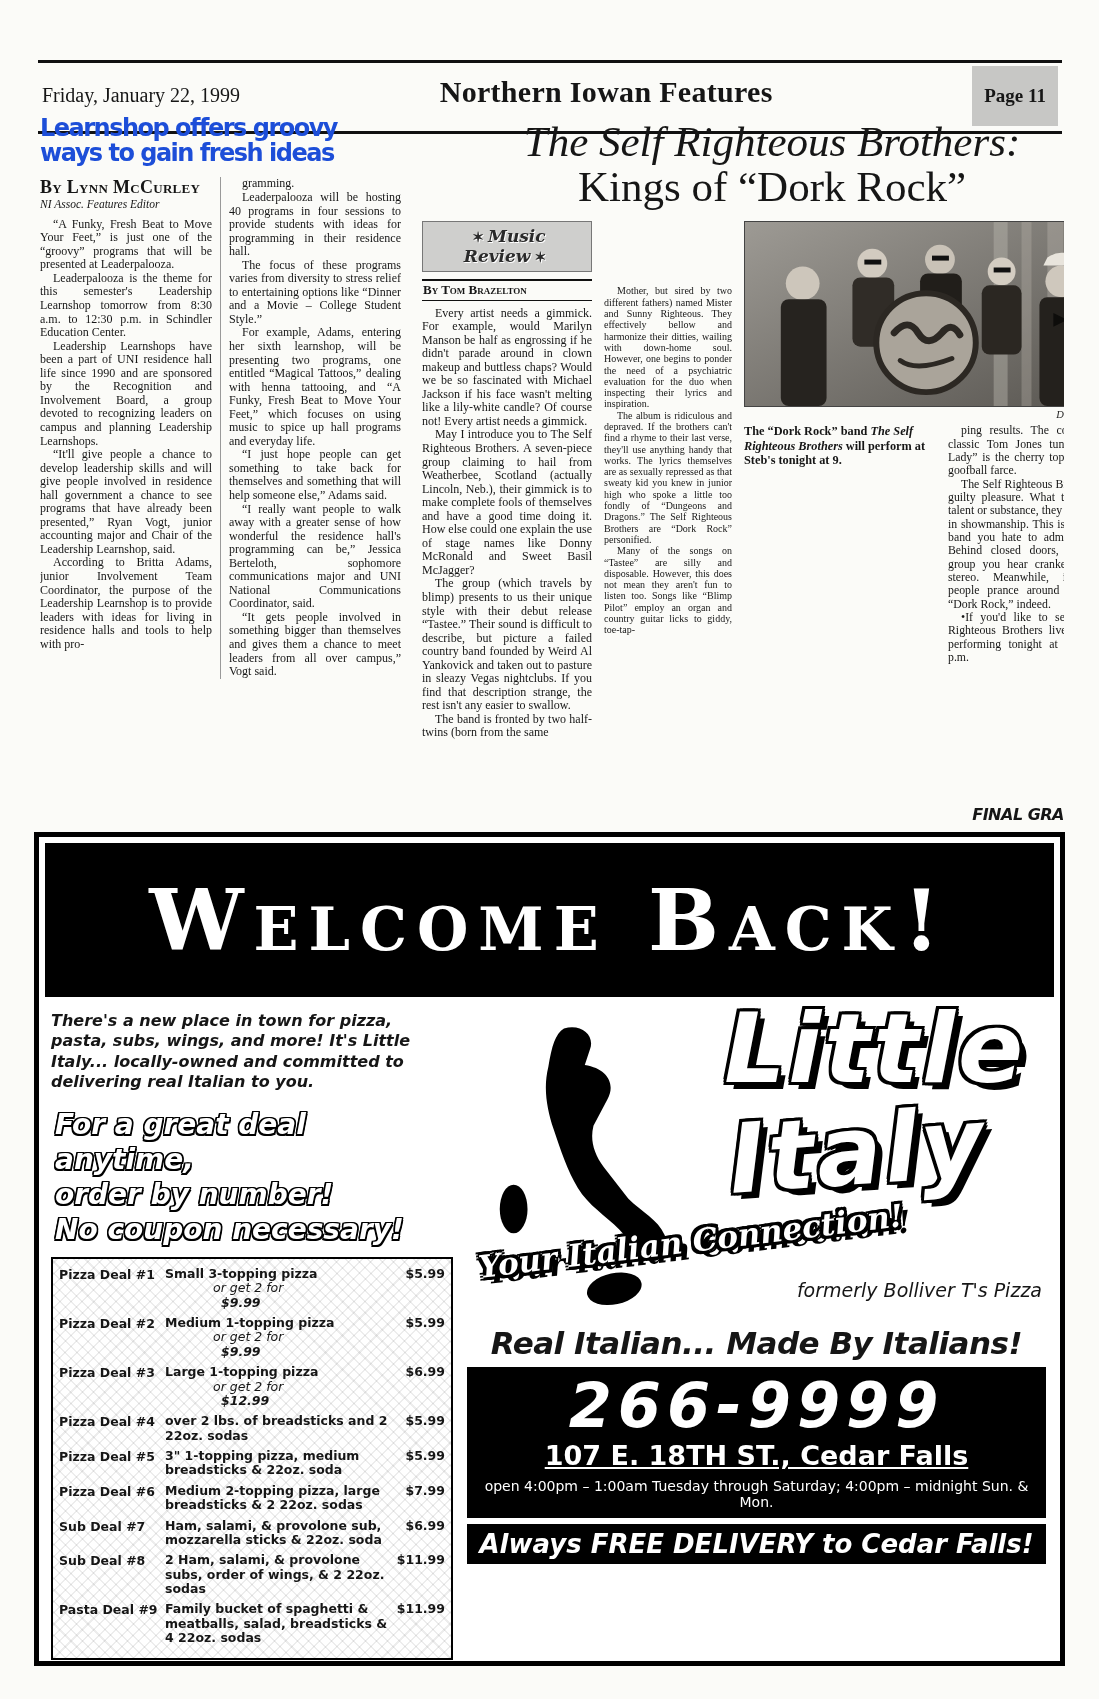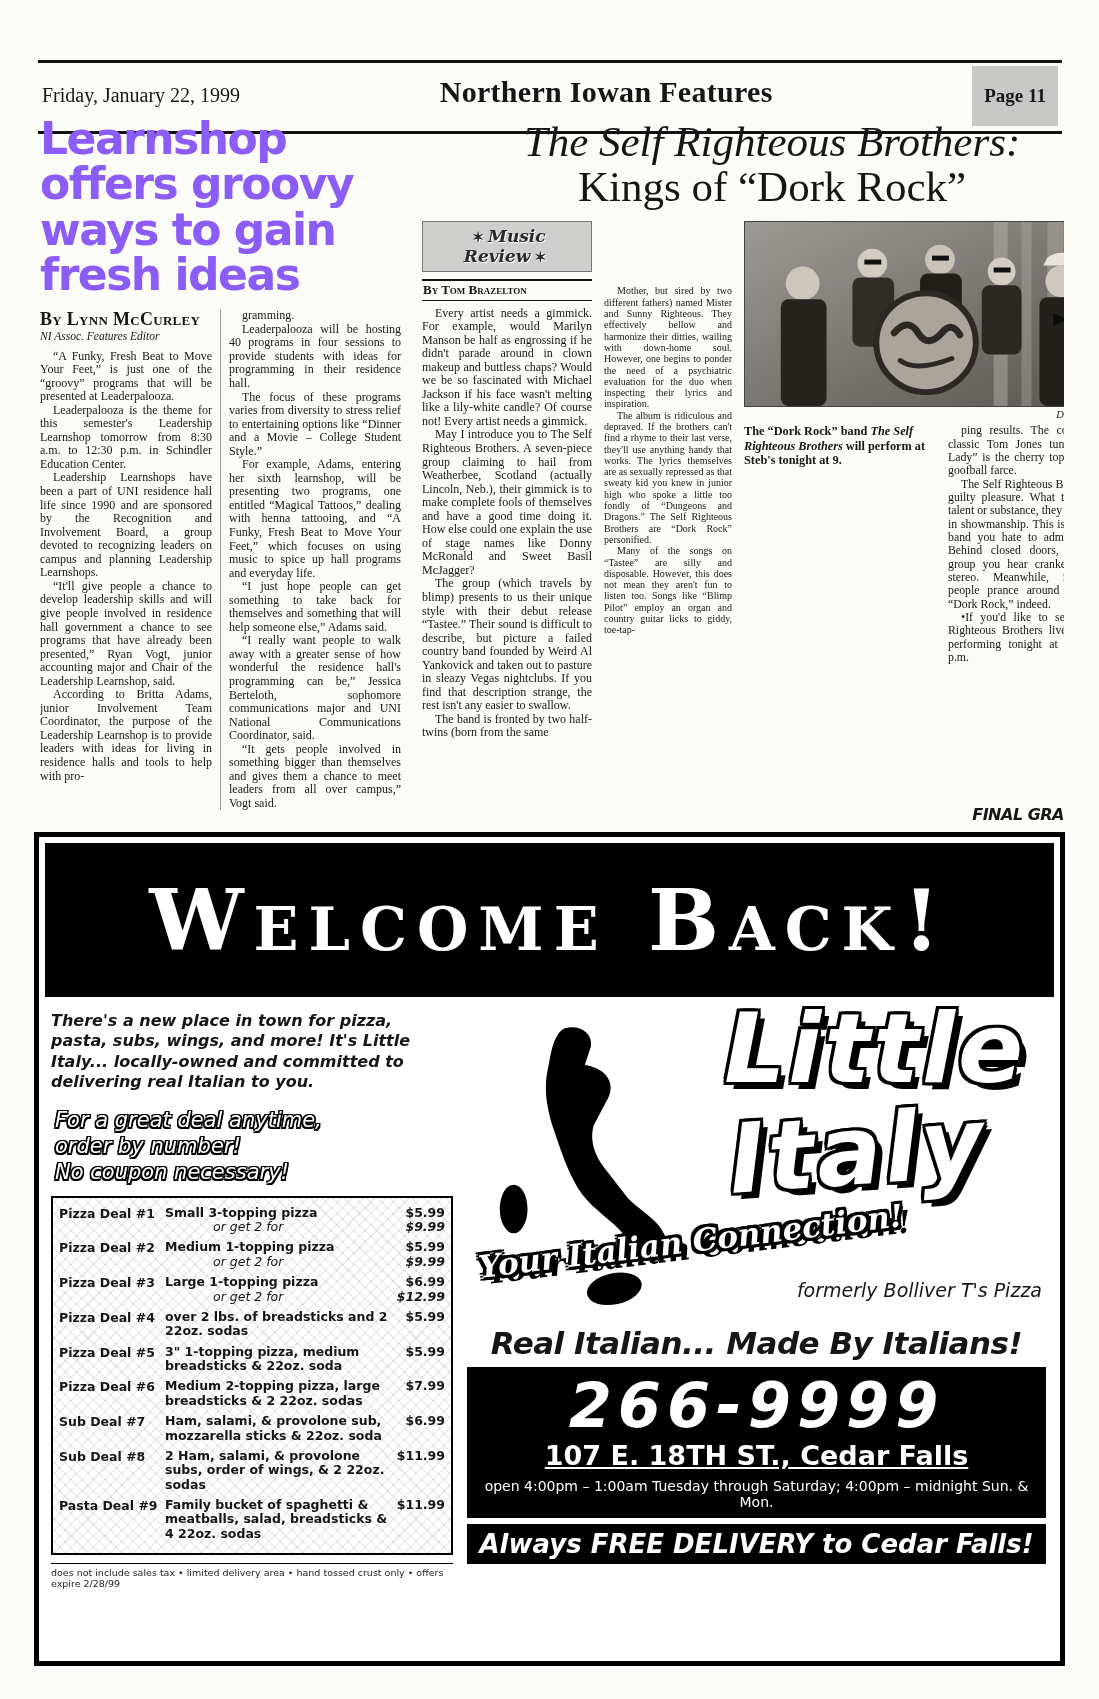--- a/index.html
+++ b/index.html
@@ -21,21 +21,21 @@
   .rule-bottom { border-top: 3.5px solid #111; }
 
   
   .articles { position: absolute; left: 40px; top: 116px; width: 1024px; height: 710px; display: flex; overflow: hidden; }
   .left-article { width: 362px; flex-shrink: 0; }
   .article-divider { width: 1px; background: #555; margin: 4px 10px 0 10px; }
   .right-article { flex: 1; position: relative; }
 
   .left-headline {
     font-family: "DejaVu Sans", sans-serif; font-weight: 800;
-    font-size: 44px; line-height: 1.03; letter-spacing: -1.5px; color: #8b5cf6;
+    font-size: 24px; line-height: 1.03; letter-spacing: -1.5px; color: #1d4ed8;
   }
   .left-columns { display: flex; margin-top: 12px; }
   .newscol { font-size: 12px; line-height: 1.13; text-align: justify; }
   .newscol p { margin: 0; text-indent: 13px; }
   .lcol { width: 172px; }
   .colgap { width: 1px; background: #999; margin: 0 8px; }
 
   .byline-name { font-weight: bold; font-size: 18px; font-variant: small-caps; letter-spacing: .3px; }
   .byline-title { font-style: italic; font-size: 11.5px; margin-bottom: 7px; }
 
@@ -87,37 +87,37 @@
   .ad-banner-text {
     font-family: "DejaVu Serif", serif; font-weight: bold; font-variant: small-caps;
     font-size: 84px; letter-spacing: 10px; white-space: nowrap;
   }
   .ad-body { display: flex; padding: 8px 14px 0 12px; }
   .ad-left { width: 402px; flex-shrink: 0; }
   .ad-right { flex: 1; position: relative; padding-left: 14px; }
 
   .ad-intro { font-weight: bold; font-style: italic; font-size: 16px; line-height: 1.28; }
   .ad-pitch {
-    margin: 14px 0 10px 4px; font-weight: 400; font-style: italic;
-    font-size: 21px; line-height: 1.25; color: #fff;
+    margin: 14px 0 10px 4px; font-weight: 700; font-style: italic;
+    font-size: 28px; line-height: 1.25; color: #fff;
     text-shadow: 1.5px 1.5px 0 #000, -1.5px -1.5px 0 #000, 1.5px -1.5px 0 #000,
                  -1.5px 1.5px 0 #000, 0 1.5px 0 #000, 1.5px 0 0 #000,
                  0 -1.5px 0 #000, -1.5px 0 0 #000;
   }
   .deals {
     border: 2px solid #000; padding: 8px 6px 6px 6px;
     background-image:
       repeating-linear-gradient(45deg, rgba(0,0,0,.07) 0 1.5px, transparent 1.5px 8px),
       repeating-linear-gradient(-45deg, rgba(0,0,0,.07) 0 1.5px, transparent 1.5px 8px);
   }
   .deal-row { display: flex; margin-bottom: 6px; font-size: 12.5px; }
   .deal-name { width: 106px; flex-shrink: 0; font-weight: 800; }
   .deal-lines { flex: 1; }
   .deal-line { display: flex; justify-content: space-between; font-weight: bold; line-height: 1.15; }
-  .deal-line.alt { padding-left: 48px; font-weight: normal; font-style: italic; }
+  .deal-line.alt { padding-left: 48px; font-weight: normal; font-style: italic; flex-direction: column; }
   .deal-price { margin-left: 8px; white-space: nowrap; font-weight: 800; }
   .fine-print { font-size: 9.5px; margin-top: 8px; border-top: 1px solid #000; padding-top: 3px; color: #222; }
 
   .outline-text {
     color: #fff;
     text-shadow: 3px 3px 0 #000, -3px -3px 0 #000, 3px -3px 0 #000, -3px 3px 0 #000,
                  0 3px 0 #000, 3px 0 0 #000, 0 -3px 0 #000, -3px 0 0 #000,
                  7px 7px 0 #000;
   }
   .logo-block { position: relative; height: 312px; }

